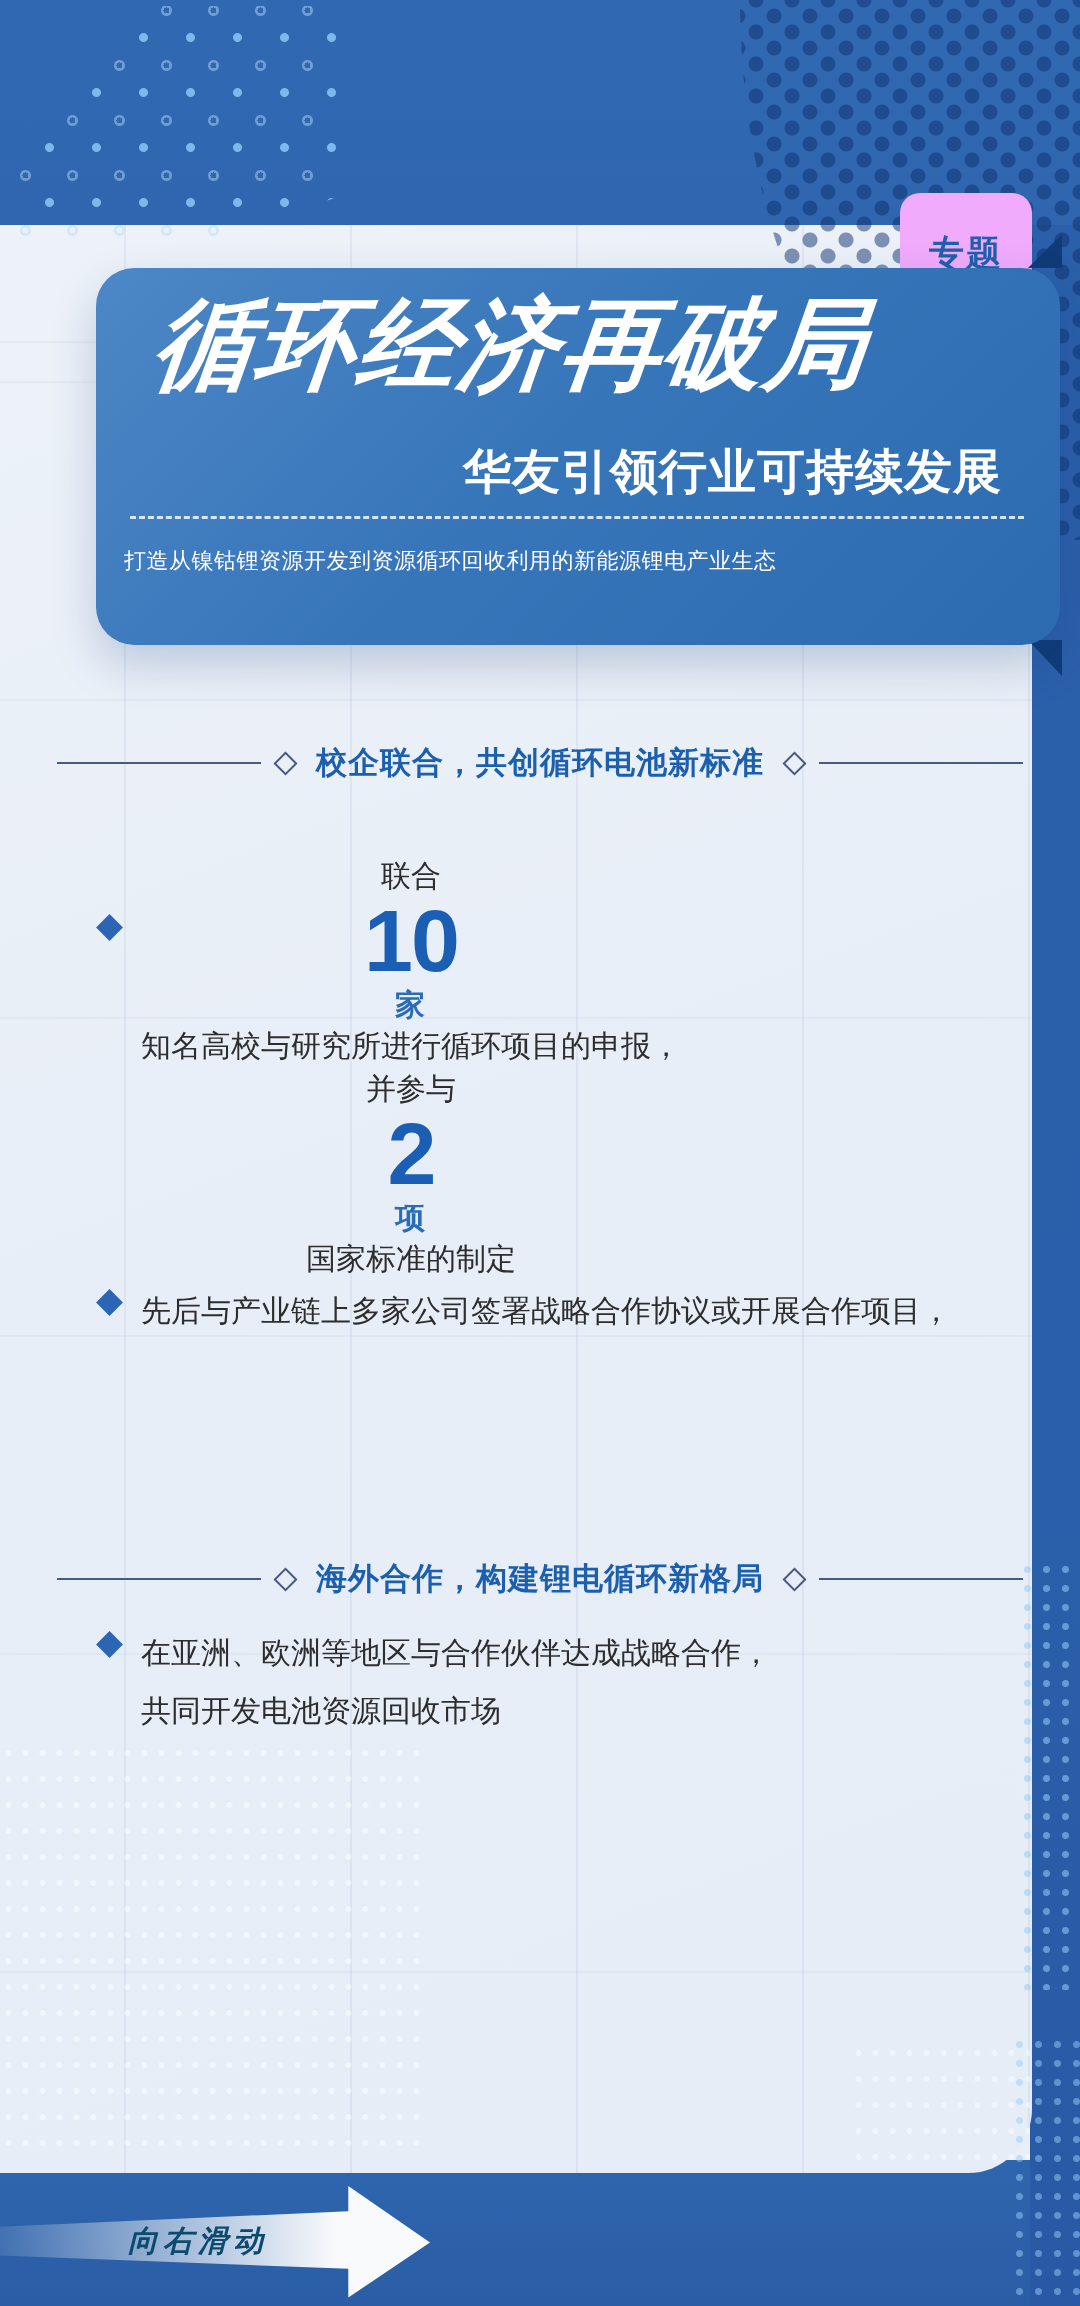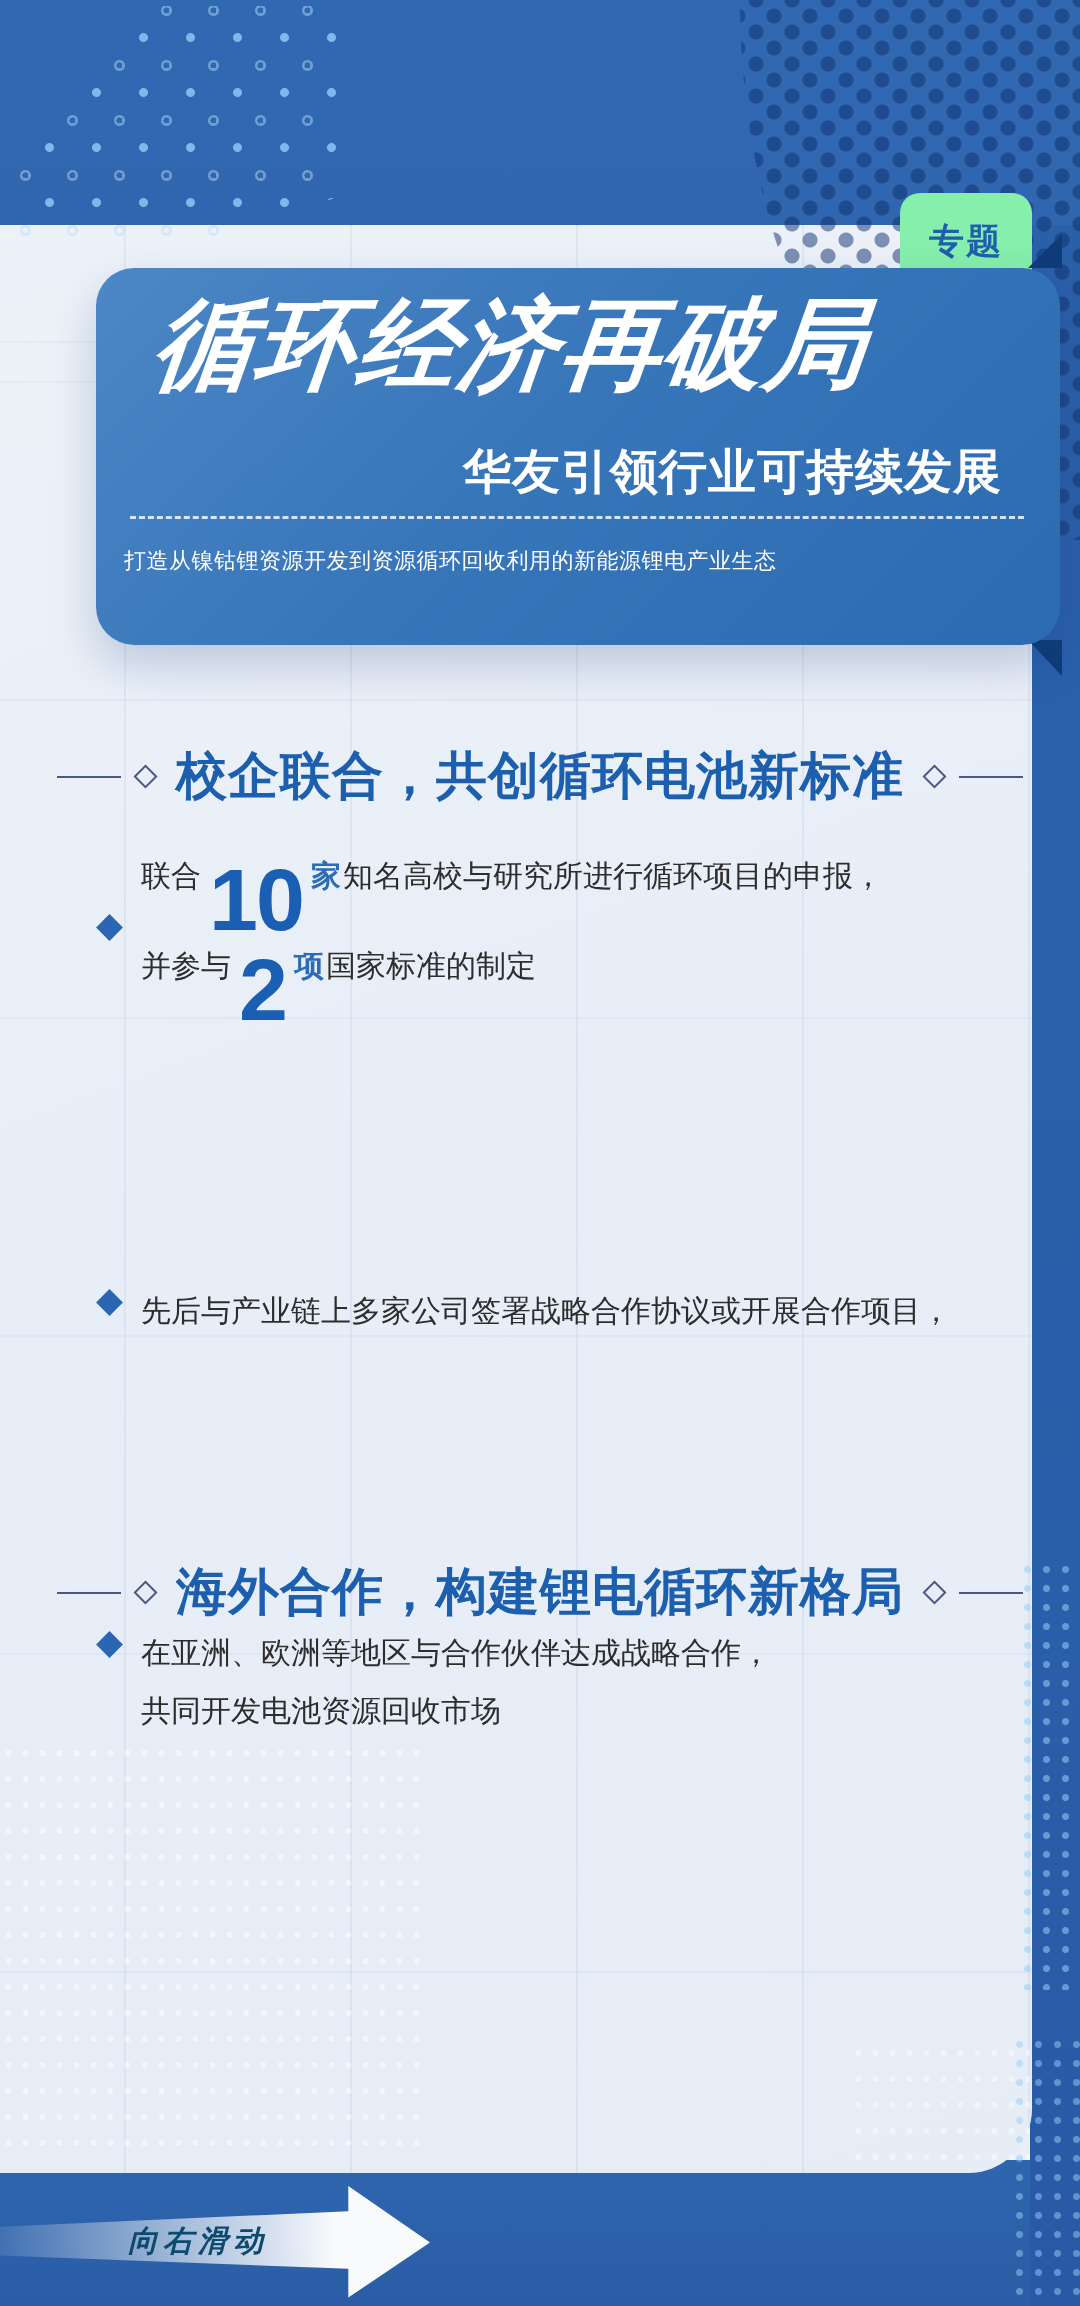--- a/index.html
+++ b/index.html
@@ -49,22 +49,22 @@
     background-image:radial-gradient(circle,rgba(150,205,245,.5) 3px,transparent 4px);
     background-size:19px 19px;}
   .light-dots-a{position:absolute;left:0;top:1740px;width:430px;height:420px;opacity:.55;
     background-image:radial-gradient(circle,rgba(255,255,255,.9) 2.5px,transparent 3.5px);
     background-size:17px 26px;}
   .light-dots-b{position:absolute;left:850px;top:2040px;width:180px;height:120px;opacity:.5;
     background-image:radial-gradient(circle,rgba(255,255,255,.9) 2.5px,transparent 3.5px);
     background-size:17px 26px;}
   
   .topic-tab{position:absolute;left:900px;top:193px;width:132px;height:96px;
-    background:#86efac;border-radius:20px;text-align:center;
-    font-size:35px;font-weight:bold;color:#1F5FAD;line-height:1;padding-top:4px;
+    background:#f0abfc;border-radius:20px;text-align:center;
+    font-size:35px;font-weight:bold;color:#1F5FAD;line-height:1;padding-top:16px;
     box-sizing:border-box;display:flex;justify-content:center;}
   .topic-tab span{margin-top:26px;letter-spacing:2px;}
   
   .fold{position:absolute;background:#0F3C78;}
   .fold-top{left:1028px;top:234px;width:34px;height:34px;
     clip-path:polygon(0 100%,100% 100%,100% 0);}
   .fold-bottom{left:1028px;top:640px;width:34px;height:36px;
     clip-path:polygon(0 0,100% 0,100% 100%);}
   .hero-card{position:absolute;left:96px;top:268px;width:964px;height:377px;
     border-radius:38px;
@@ -77,32 +77,32 @@
     font-size:48px;font-weight:bold;color:#FFFFFF;letter-spacing:1px;}
   .hero-divider{position:absolute;left:34px;right:36px;top:248px;height:0;
     border-top:3px dashed rgba(255,255,255,.8);}
   .hero-desc{position:absolute;left:28px;top:278px;width:910px;
     font-size:22px;font-weight:500;color:#FFFFFF;letter-spacing:.5px;}
   
   .section-heading{position:absolute;left:57px;width:966px;display:flex;align-items:center;}
   .deco-line{flex:1 1 0;height:2px;background:#495983;}
   .deco-diamond{width:13px;height:13px;border:2px solid #495983;transform:rotate(45deg);
     margin:0 16px;flex:0 0 auto;background:transparent;}
-  .section-title{flex:0 0 auto;font-size:51px;font-weight:bold;color:#1B5FAE;
+  .section-title{flex:0 0 auto;font-size:31px;font-weight:bold;color:#1B5FAE;
     letter-spacing:1px;white-space:nowrap;padding:0 6px;}
   .sh1{top:742px;}  .sh2{top:1166px;}  .sh3{top:1558px;}
   .bullet-block{position:absolute;left:100px;width:900px;}
   .bb1{top:856px;}  .bb2{top:1282px;}  .bb3{top:1624px;}
   .bullet-row{display:flex;align-items:flex-start;}
   .diamond-bullet{width:19px;height:19px;background:#2B65B4;transform:rotate(45deg);
     flex:0 0 auto;margin-right:22px;}
   .bb1 .diamond-bullet{margin-top:62px;}
   .bb2 .diamond-bullet,.bb3 .diamond-bullet{margin-top:11px;}
   .bullet-text{font-size:30px;color:#2D2D2D;font-weight:500;}
-  .rich-line{display:flex;align-items:flex-start;white-space:nowrap;}
+  .rich-line{display:flex;align-items:center;white-space:nowrap;flex-direction:column;}
   .rich-line.second{margin-top:2px;}
   .big-num{font-size:88px;font-weight:bold;color:#1A5FB4;line-height:1;margin:0 8px;
     letter-spacing:-2px;}
   .unit{color:#2B6CB8;font-weight:bold;margin-right:2px;}
   .two-line{line-height:58px;}
   
   .swipe-arrow{position:absolute;left:0;top:2180px;width:430px;height:120px;
     background:linear-gradient(90deg,rgba(255,255,255,.10) 0%,rgba(255,255,255,.55) 40%,rgba(255,255,255,.97) 78%);
     clip-path:polygon(0 39%,81% 26%,81% 5%,100% 52%,81% 98%,81% 74%,0 63%);}
   .swipe-label{position:absolute;left:128px;top:2221px;font-size:30px;font-weight:bold;

